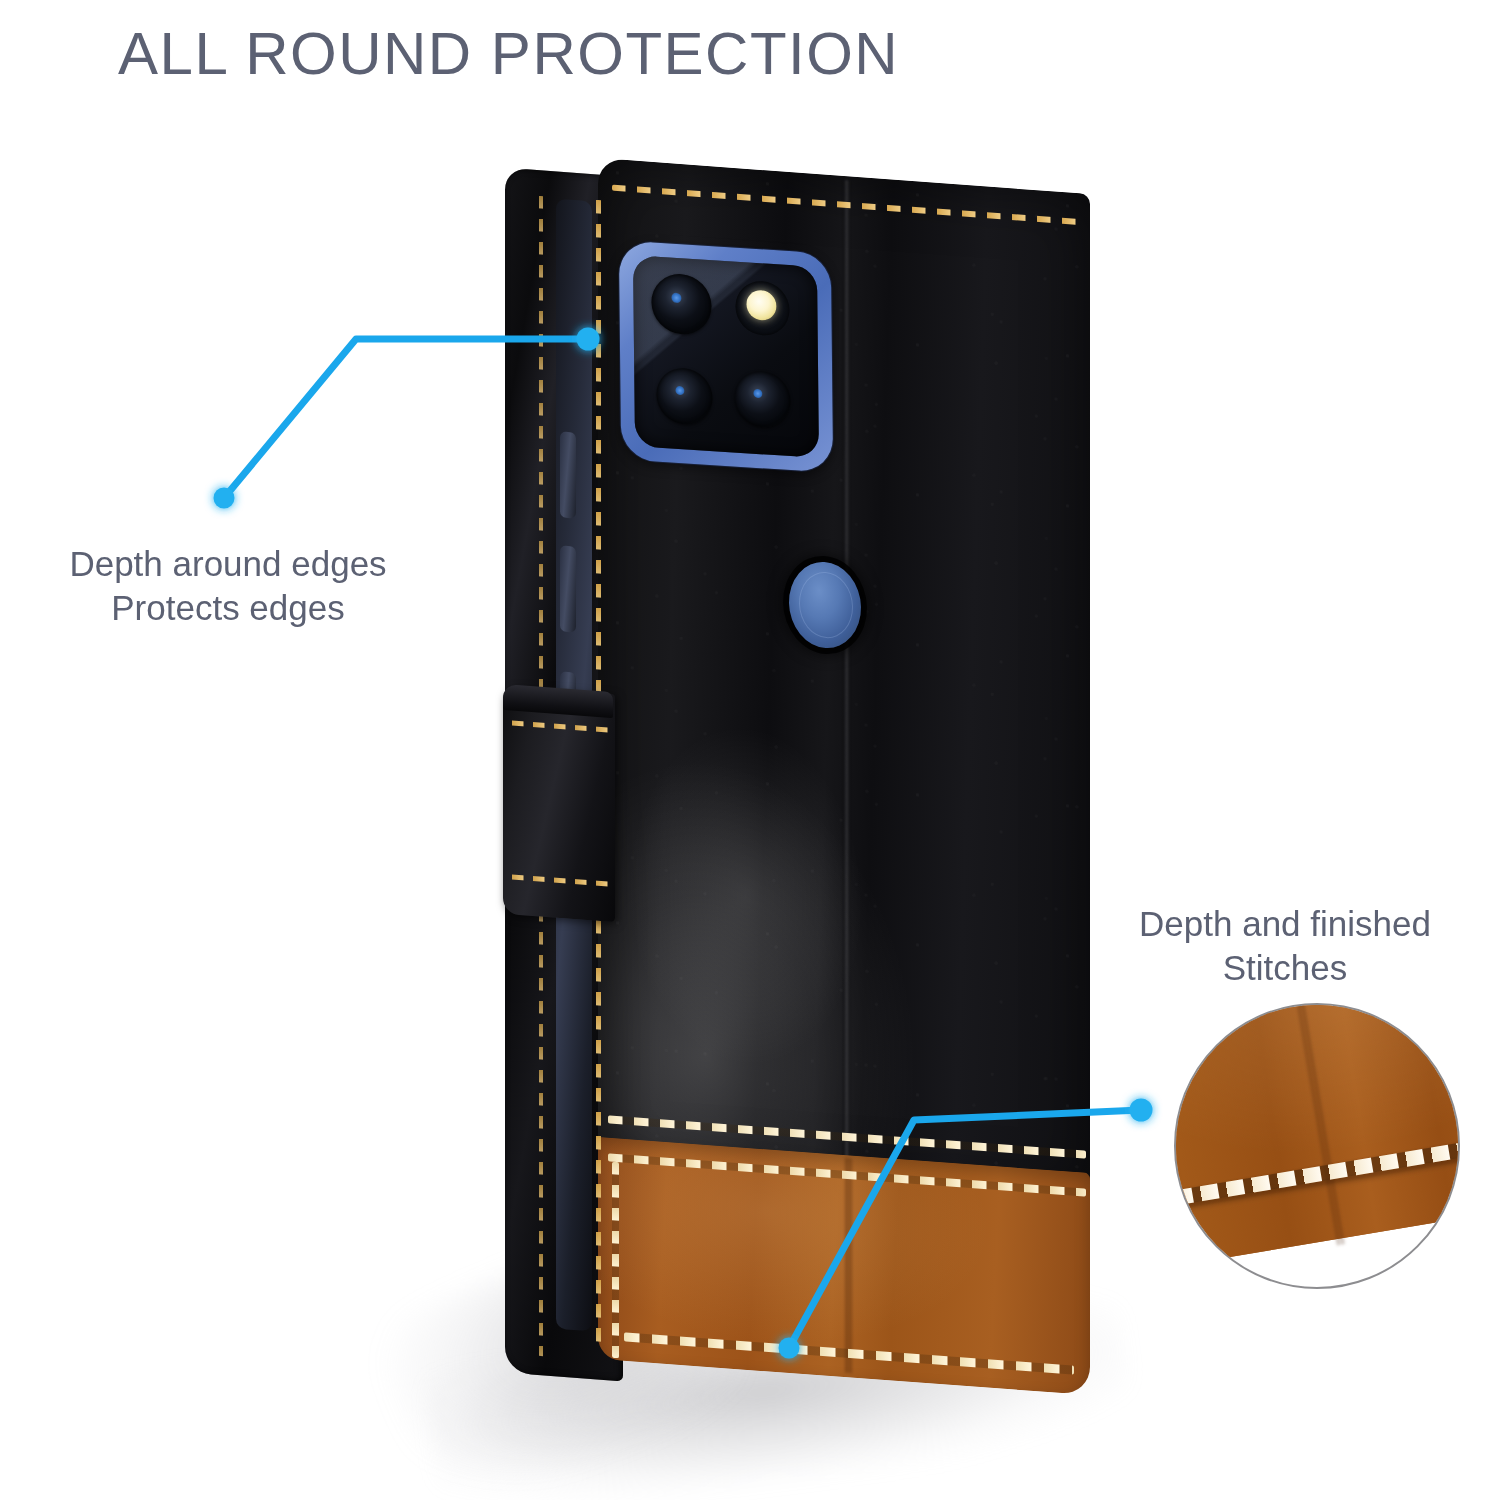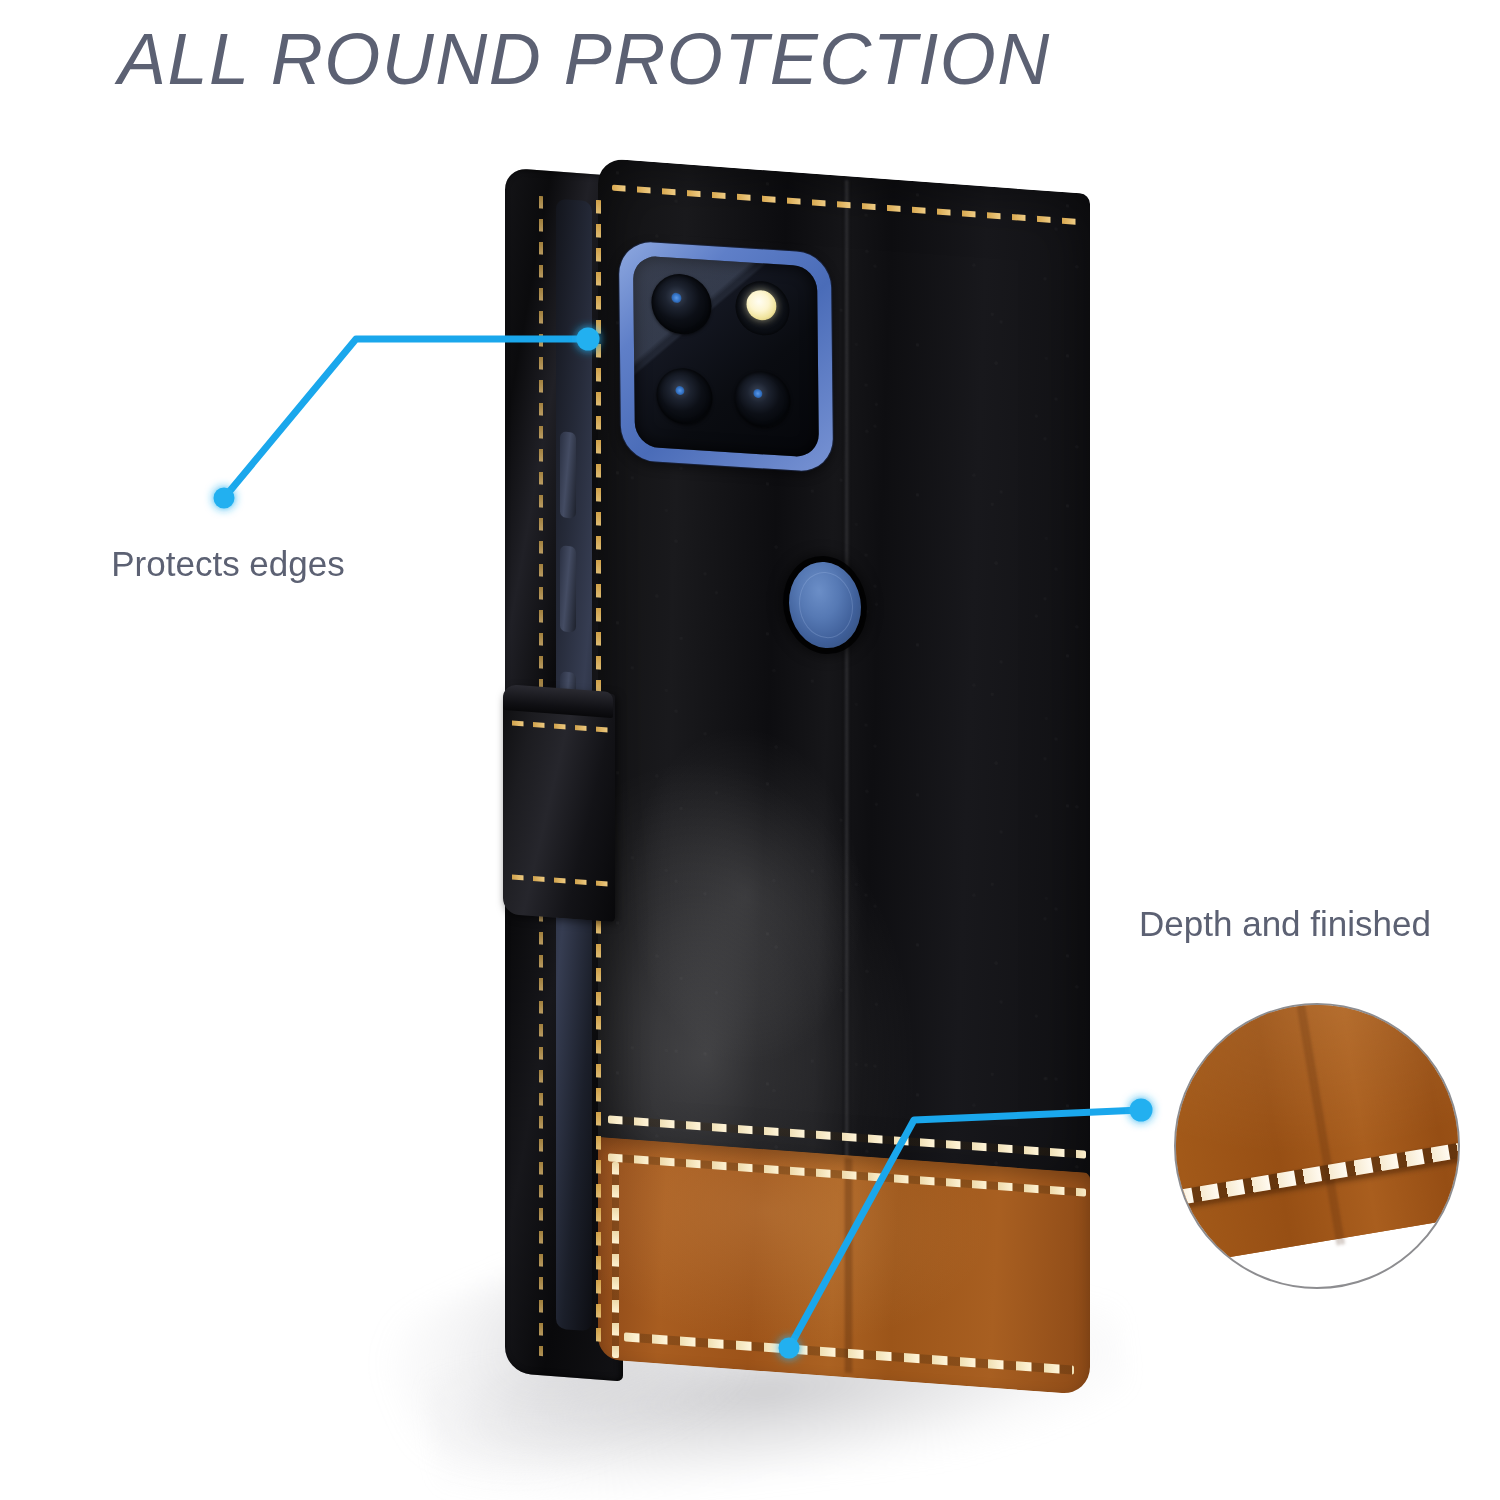--- a/index.html
+++ b/index.html
@@ -19,28 +19,27 @@
     background: #ffffff;
     overflow: hidden;
   }
 
   
   #headline {
     position: absolute;
     left: 118px;
     top: 22px;
     width: 1320px;
-    font-size: 72px;
+    font-size: 60px;
     line-height: 1.05;
     letter-spacing: 1.5px;
     font-weight: 400;
     color: #5c6173;
     white-space: nowrap;
     font-family: "Liberation Sans", sans-serif;
-    font-style: italic;
   }
 
   
   .callout-text {
     position: absolute;
     color: #5c6173;
     font-size: 35px;
     line-height: 1.25;
     font-weight: 400;
     font-family: "Liberation Sans", sans-serif;
@@ -565,20 +564,22 @@
     </g>
 
     <g>
       <polyline points="789,1348 914,1120 1141,1110" fill="none" stroke="#1aa7ec" stroke-width="7" stroke-linecap="round" stroke-linejoin="round"></polyline>
       <circle cx="789" cy="1348" r="10.5" fill="#22b0f0" filter="url(#dot-glow)"></circle>
       <circle cx="1141" cy="1110" r="11.5" fill="#22b0f0" filter="url(#dot-glow)"></circle>
     </g>
   </svg>
 
   <div class="callout-text" id="callout-left-text">
+    <span>Depth around edges</span>
     <span class="callout-line-2">Protects edges</span>
   </div>
 
   <div class="callout-text" id="callout-right-text">
     <span>Depth and finished</span>
+    <span class="callout-line-2">Stitches</span>
   </div>
 
 </div>
 
 </body></html>

